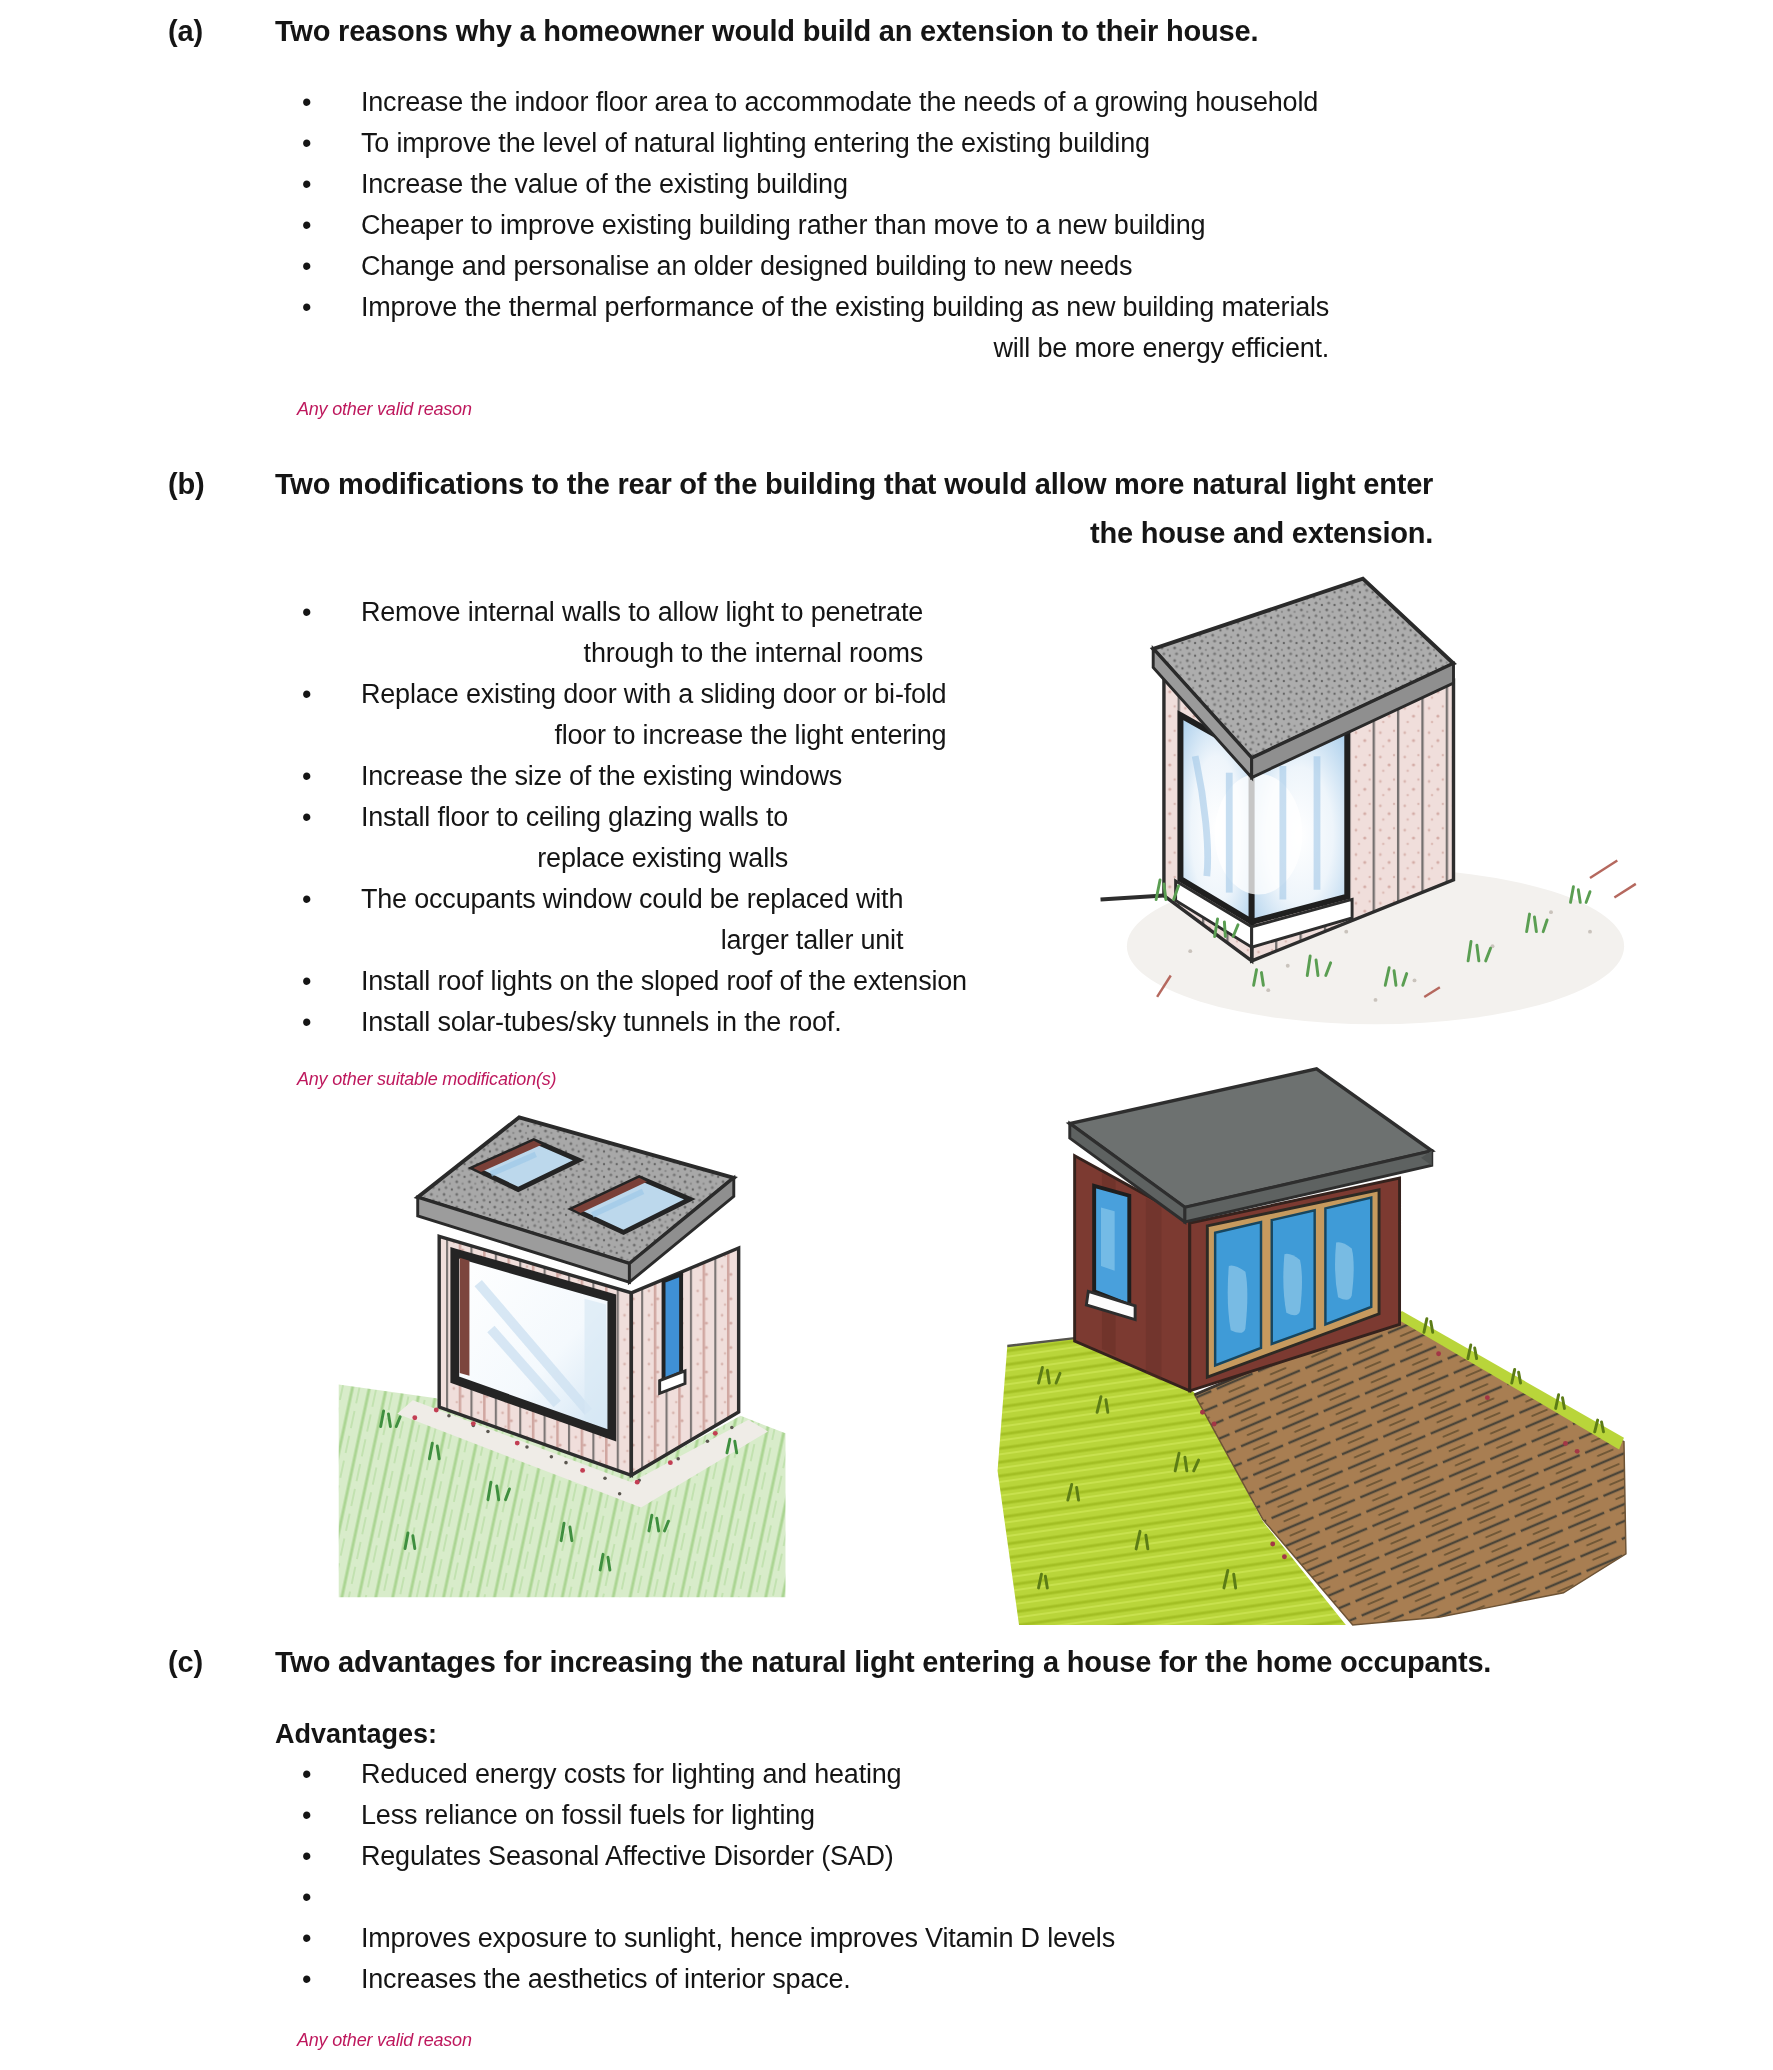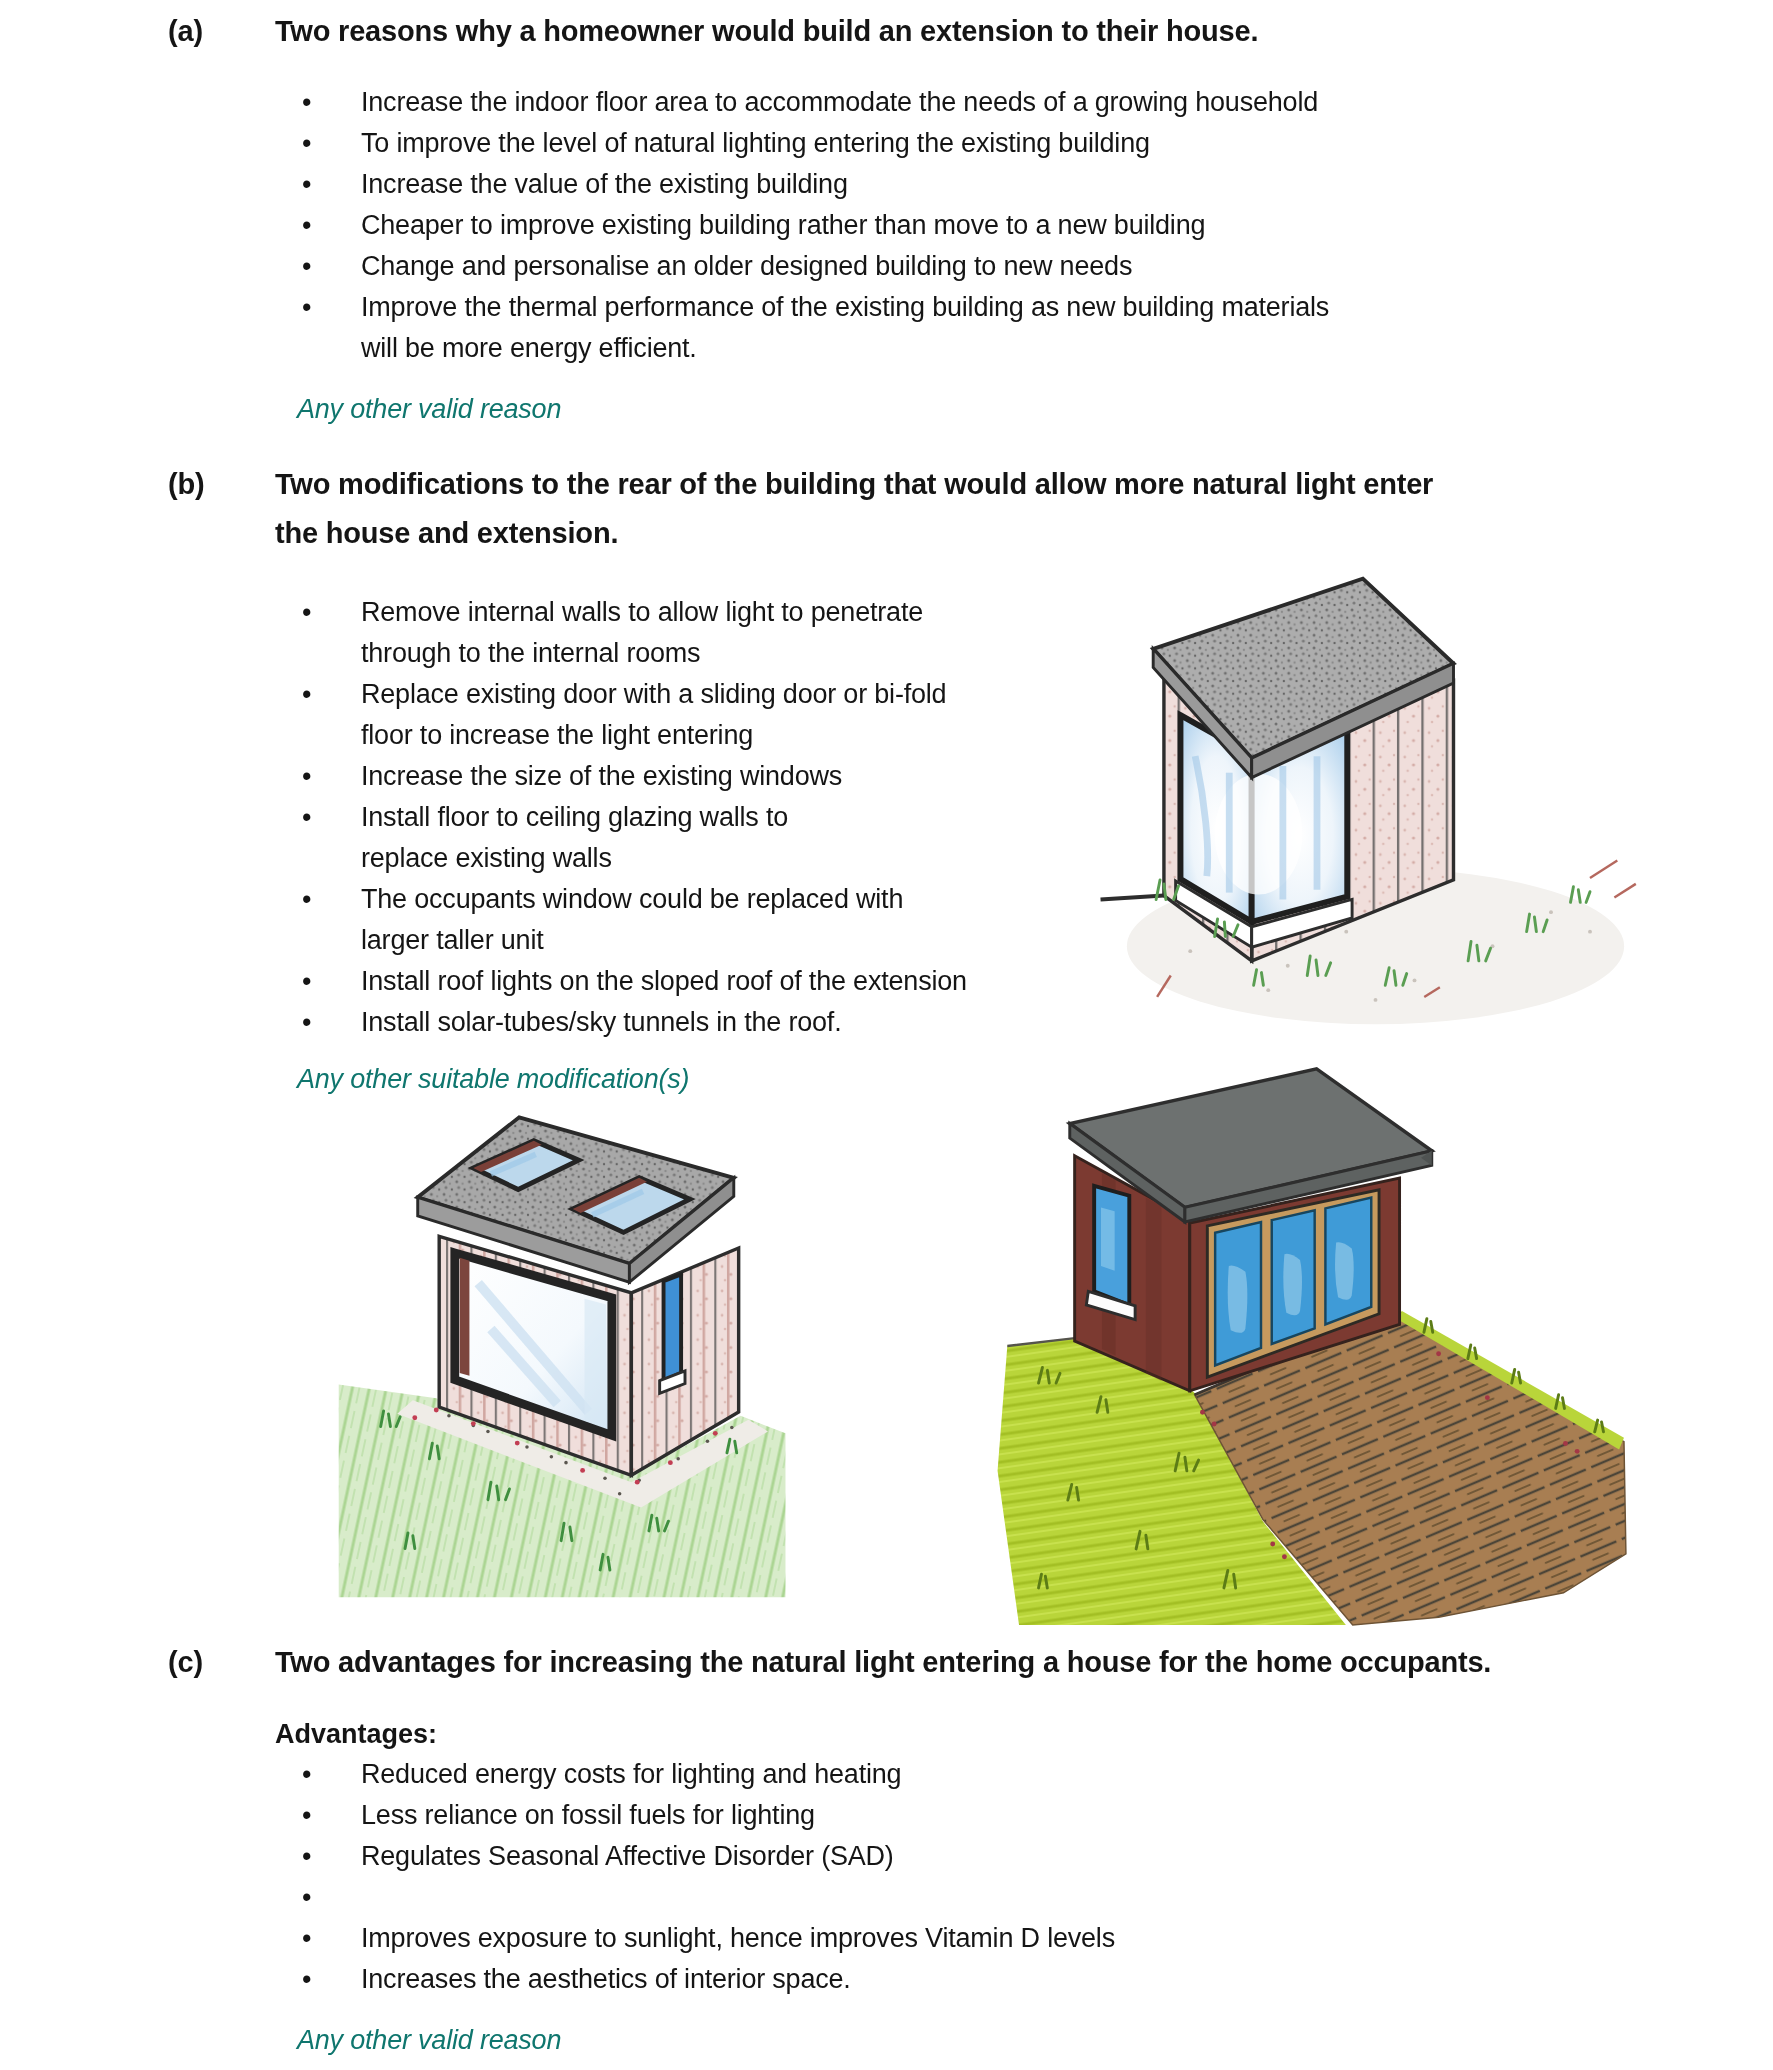--- a/index.html
+++ b/index.html
@@ -16,36 +16,36 @@
   .sec-head {
     position: absolute;
     display: flex;
     align-items: flex-start;
     font-weight: 700;
     font-size: 29px;
     line-height: 49px;
     letter-spacing: -0.2px;
   }
   .sec-label { flex: 0 0 107px; }
-  .lines { white-space: pre-line; }
+  .lines { white-space: pre-line; text-align: right; }
   .bullets {
     position: absolute;
     font-size: 27px;
     line-height: 41px;
     letter-spacing: -0.2px;
   }
   .bullet-item { display: flex; }
   .bullet-glyph { flex: 0 0 59px; }
   .note {
     position: absolute;
     font-style: italic;
-    font-size: 27px;
+    font-size: 18px;
     line-height: 41px;
     letter-spacing: -0.2px;
-    color: #0f766e;
+    color: #be185d;
   }
   .subhead {
     position: absolute;
     font-weight: 700;
     font-size: 27px;
     line-height: 41px;
   }
   figure { position: absolute; margin: 0; padding: 0; }
 
   #head-a { left: 168px; top: 6.8px; }

